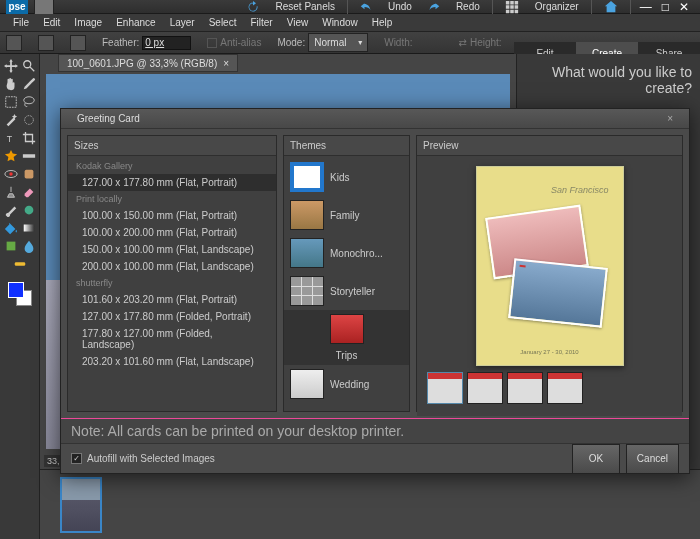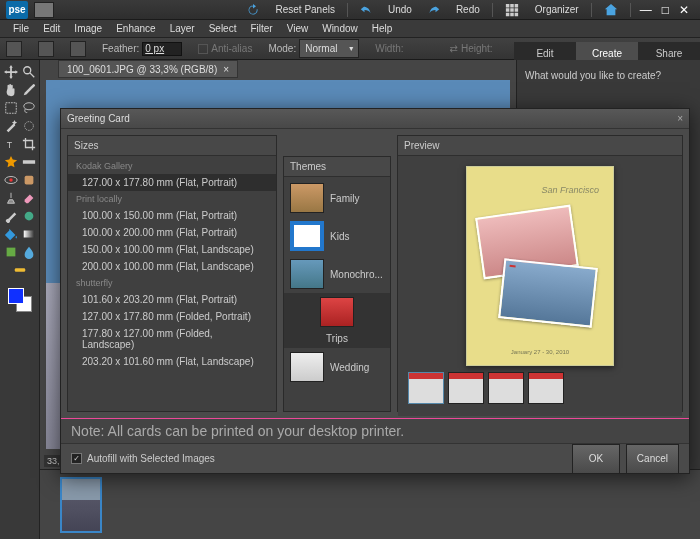--- a/index.html
+++ b/index.html
@@ -1,37 +1,37 @@
 <!DOCTYPE html>
 <html><head>
 <meta charset="utf-8">
 <style>
 * { margin: 0; padding: 0; box-sizing: border-box; font-family: Tahoma, Arial, sans-serif; font-size: 10px; user-select: none; }
 body { background: #000; width: 700px; height: 539px; overflow: hidden; position: relative; color: #ccc; }
 .app { width: 100%; height: 100%; background: #393939; display: flex; flex-direction: column; }
 
 
-.titlebar { height: 20px; background: linear-gradient(#3a3a3a,#2e2e2e); display: flex; align-items: center; padding: 0 6px; border-bottom: 1px solid #1a1a1a; }
+.titlebar { height: 14px; background: linear-gradient(#3a3a3a,#2e2e2e); display: flex; align-items: center; padding: 0 6px; border-bottom: 1px solid #1a1a1a; }
 .logo-box { width: 22px; height: 18px; background: #0b6ba8; color: #fff; font-weight: bold; font-size: 10px; display: flex; align-items: center; justify-content: center; border-radius: 2px; margin-right: 6px; }
 .picker-btn { width: 20px; height: 16px; background: #777; border: 1px solid #222; margin-right: 6px; }
 .titlebar .spacer { flex: 1; }
 .tbtn { display: flex; align-items: center; gap: 16px; padding: 2px 8px; color: #ddd; cursor: pointer; }
 .tbtn svg { width: 12px; height: 12px; }
 .win-ctrl { color: #fff; font-size: 12px; padding: 0 5px; cursor: pointer; }
 .home-ico svg, .grid-ico svg { width: 14px; height: 14px; }
 
 
 .menubar { height: 18px; background: #3a3a3a; display: flex; align-items: center; padding: 0 6px; border-bottom: 1px solid #222; }
 .menubar span { padding: 0 7px; color: #ddd; cursor: pointer; }
 
 
 .optbar { height: 22px; background: linear-gradient(#414141,#343434); display: flex; align-items: center; padding: 0 6px; gap: 16px; color: #bbb; border-bottom: 1px solid #1a1a1a; }
 .opt-ico { width: 16px; height: 16px; background: #555; border: 1px solid #222; }
 .opt-field { display: flex; align-items: center; gap: 3px; }
-.opt-input { width: 40px; height: 14px; background: #222; border: 1px solid #111; color: #ddd; padding: 0 2px; text-decoration: underline; }
+.opt-input { width: 49px; height: 14px; background: #222; border: 1px solid #111; color: #ddd; padding: 0 2px; text-decoration: underline; }
 .opt-check { width: 10px; height: 10px; border: 1px solid #555; }
 .opt-sel { width: 60px; height: 19px; background: #555; border: 1px solid #222; color: #ddd; padding: 0 5px; display: flex; align-items: center; justify-content: space-between; }
 .opt-sel:after { content: "▾"; font-size: 8px; }
 .optbar .spacer { flex: 1; }
 
 .tabs-right { display: flex; height: 22px; position: absolute; right: 0; top: 42px; }
 .tabs-right .tab { width: 62px; display: flex; align-items: center; justify-content: center; color: #ccc; background: #2a2a2a; cursor: pointer; }
 .tabs-right .tab.active { background: #4d4d4d; color: #fff; }
 
 
@@ -45,35 +45,35 @@
 .color-sw .bg { position: absolute; width: 16px; height: 16px; background: #fff; border: 1px solid #888; bottom: 0; right: 0; }
 
 .canvas-area { flex: 1; background: #454545; position: relative; overflow: hidden; }
 .doc-tab { position: absolute; top: 0; left: 18px; height: 18px; background: #555; padding: 0 8px; display: flex; align-items: center; color: #ddd; font-size: 9px; border: 1px solid #333; }
 .doc-tab .x { margin-left: 6px; cursor: pointer; }
 .canvas { position: absolute; top: 20px; left: 6px; right: 6px; bottom: 90px; background: #555; overflow: hidden; }
 .photo-bg { width: 100%; height: 100%; background: linear-gradient(#5a8ab8 55%, #aab 55%, #889 100%); }
 .zoom-lbl { position: absolute; bottom: 72px; left: 4px; color: #ccc; font-size: 9px; background: #333; padding: 1px 3px; }
 
 .right-panel { width: 184px; background: #393939; border-left: 1px solid #222; padding: 6px; color: #aaa; }
-.right-panel .q { color: #ccc; font-size: 10px; padding: 4px 2px 8px; }
+.right-panel .q { color: #ccc; font-size: 14px; padding: 4px 2px 8px; text-align: right; }
 
 
 .filmstrip { position: absolute; bottom: 0; left: 40px; right: 0; height: 70px; background: #454545; border-top: 1px solid #222; display: flex; align-items: center; padding: 4px 20px; }
 .thumb { width: 42px; height: 56px; border: 2px solid #3a86c8; background: linear-gradient(#89a 40%, #556 40%, #445); }
 
 
 .dialog { position: absolute; left: 60px; top: 108px; width: 630px; height: 366px; background: #4a4a4a; border: 1px solid #222; box-shadow: 0 4px 20px rgba(0,0,0,.6); display: flex; flex-direction: column; }
-.dlg-title { height: 20px; background: linear-gradient(#585858,#484848); display: flex; align-items: center; padding: 0 6px; color: #ddd; border-bottom: 1px solid #333; }
+.dlg-title { height: 20px; background: linear-gradient(#585858,#484848); display: flex; align-items: center; padding: 0 16px; color: #ddd; border-bottom: 1px solid #333; }
 .dlg-title .spacer { flex: 1; }
 .dlg-title .x { cursor: pointer; color: #aaa; }
 .dlg-body { flex: 1; display: flex; padding: 6px; gap: 6px; overflow: hidden; }
 .col { background: #404040; border: 1px solid #2a2a2a; display: flex; flex-direction: column; }
 .col-sizes { width: 210px; }
-.col-themes { width: 108px; margin-top: 21px; }
+.col-themes { width: 127px; }
 .col-preview { flex: 1; }
 .col-head { padding: 4px 6px; color: #ccc; background: #484848; border-bottom: 1px solid #2e2e2e; }
 .col-body { flex: 1; overflow: auto; padding: 2px 0; }
 .group-lbl { padding: 3px 8px; color: #888; font-size: 9px; }
 .size-row { padding: 3px 14px; color: #ccc; cursor: pointer; }
 .size-row.sel { background: #2e2e2e; }
 
 .themes-list { display: flex; flex-direction: column; }
 .theme-row { display: flex; align-items: center; gap: 6px; padding: 4px 6px; cursor: pointer; }
 .theme-row.sel { background: #333; flex-direction: column; }
@@ -379,30 +379,44 @@
         <div class="size-row">127.00 x 177.80 mm (Folded, Portrait)</div>
         <div class="size-row">177.80 x 127.00 mm (Folded, Landscape)</div>
         <div class="size-row">203.20 x 101.60 mm (Flat, Landscape)</div>
       </div>
     </div>
 
     <div class="col col-themes">
       <div class="col-head">Themes</div>
       <div class="col-body themes-list">
         <div class="theme-row">
+            <div class="theme-th kid"></div>
+            <span class="theme-lbl">Kids</span>
+          </div>
+        <div class="theme-row">
             <div class="theme-th fam"></div>
             <span class="theme-lbl">Family</span>
-          </div>
-        <div class="theme-row">
-            <div class="theme-th kid"></div>
-            <span class="theme-lbl">Kids</span>
           </div>
         <div class="theme-row">
             <div class="theme-th mon"></div>
             <span class="theme-lbl">Monochro...</span>
+          </div>
+        <div class="theme-row">
+            <div class="theme-th sto">
+              <div></div>
+              <div></div>
+              <div></div>
+              <div></div>
+              <div></div>
+              <div></div>
+              <div></div>
+              <div></div>
+              <div></div>
+            </div>
+            <span class="theme-lbl">Storyteller</span>
           </div>
         <div class="theme-row sel">
             <div class="theme-th tri"></div>
             <span class="theme-lbl">Trips</span>
           </div>
         <div class="theme-row">
             <div class="theme-th wed"></div>
             <span class="theme-lbl">Wedding</span>
           </div>
       </div>

